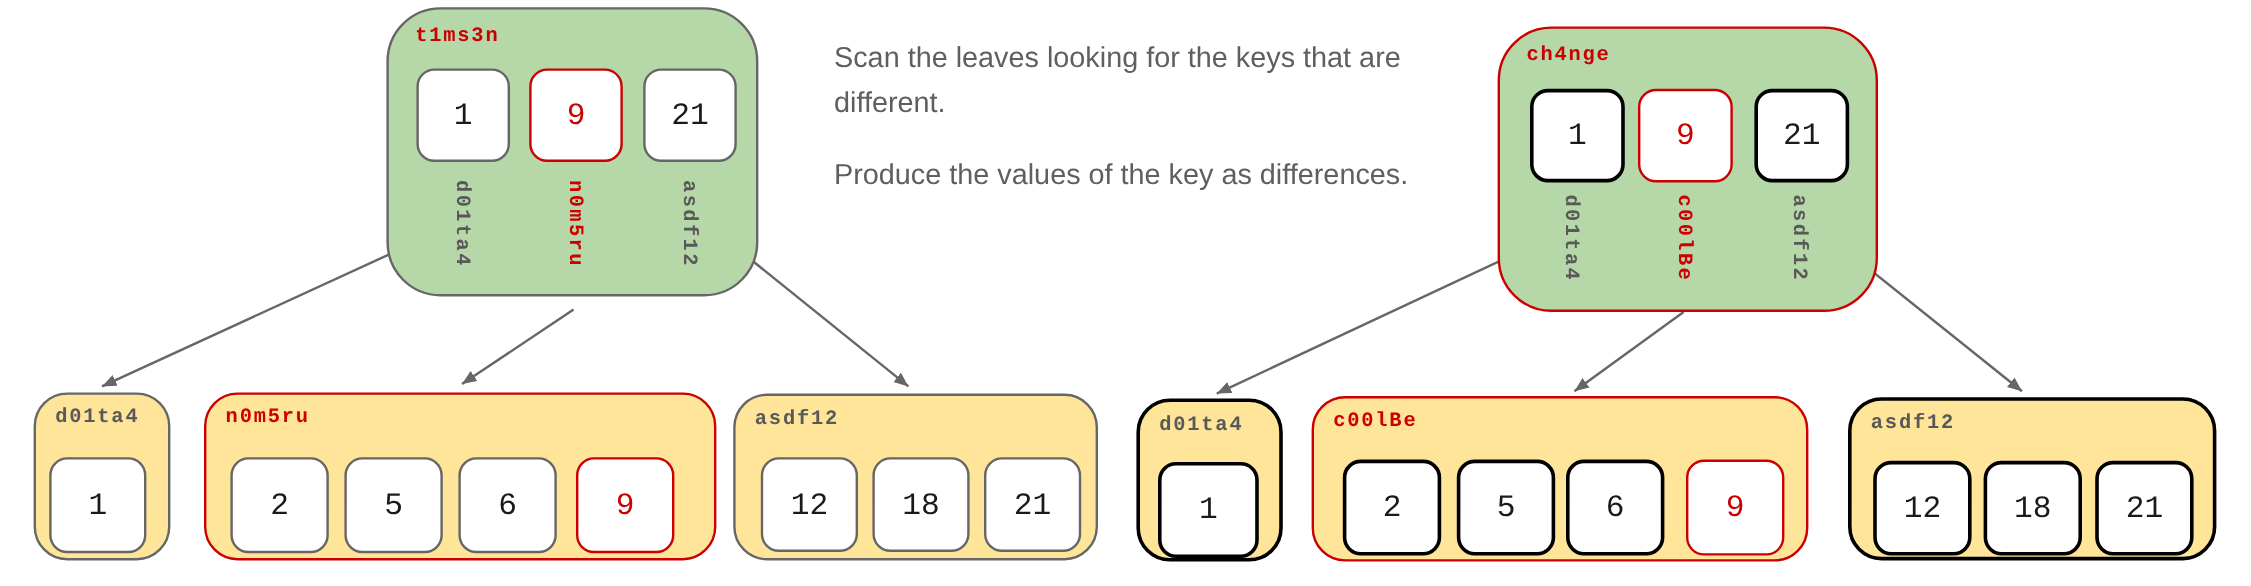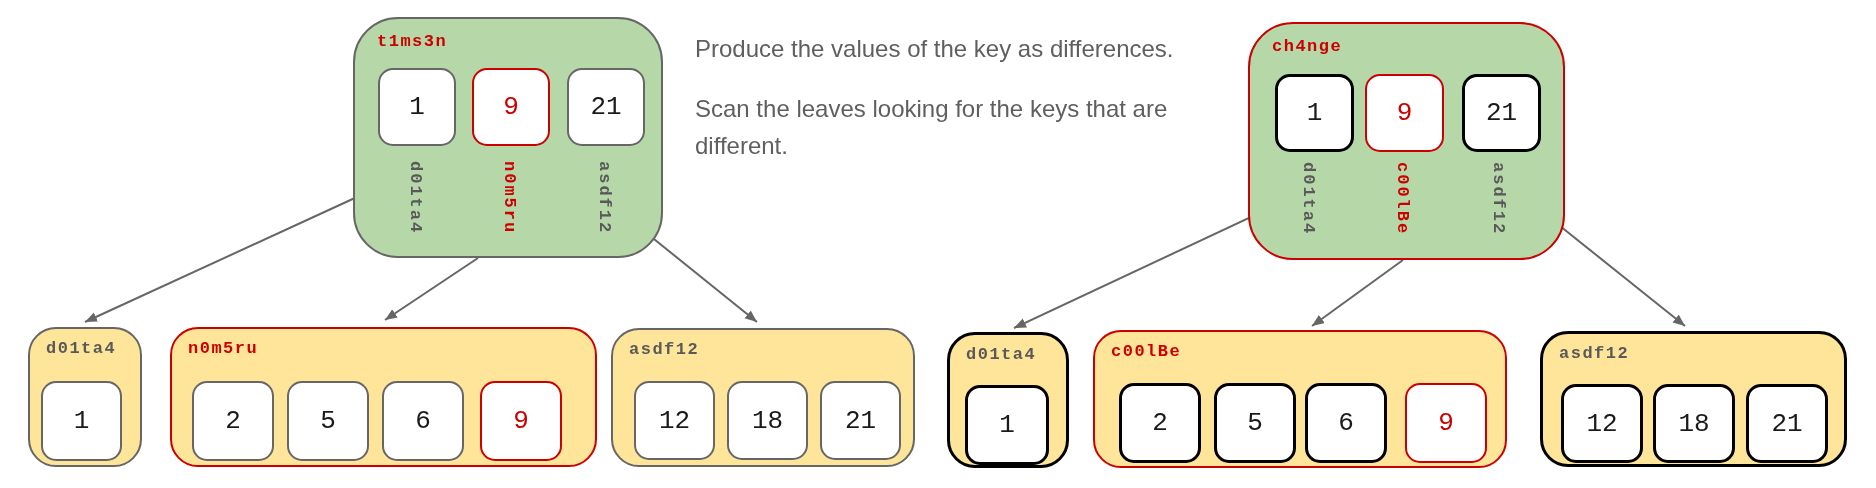--- a/index.html
+++ b/index.html
@@ -67,25 +67,25 @@
     </defs>
     <line x1="357" y1="197" x2="85" y2="322" stroke="#666666" stroke-width="2" marker-end="url(#ah)"></line>
     <line x1="478" y1="258" x2="385" y2="320" stroke="#666666" stroke-width="2" marker-end="url(#ah)"></line>
     <line x1="603" y1="198" x2="757" y2="322" stroke="#666666" stroke-width="2" marker-end="url(#ah)"></line>
     <line x1="1283" y1="202" x2="1014" y2="328" stroke="#666666" stroke-width="2" marker-end="url(#ah)"></line>
     <line x1="1403" y1="260" x2="1312" y2="326" stroke="#666666" stroke-width="2" marker-end="url(#ah)"></line>
     <line x1="1530" y1="202" x2="1685" y2="326" stroke="#666666" stroke-width="2" marker-end="url(#ah)"></line>
   </svg>
 
   <div class="note">
+    <p>Scan the leaves looking for the keys that are different.</p>
     <p>Produce the values of the key as differences.</p>
-    <p>Scan the leaves looking for the keys that are different.</p>
   </div>
 
-  <div class="root gray-border" style="left:322px;top:17px;width:310px;height:241px;margin-left:31px;">
+  <div class="root gray-border" style="left:322px;top:6px;width:310px;height:241px;">
     <div class="ntitle red-text">t1ms3n</div>
     <div class="nbox b-gray" style="left:23px;top:49px;width:78px;height:78px;">1</div>
     <div class="nbox b-red" style="left:117px;top:49px;width:78px;height:78px;">9</div>
     <div class="nbox b-gray" style="left:212px;top:49px;width:78px;height:78px;">21</div>
     <div class="vlabel gray-text" style="left:51px;top:142px;">d01ta4</div>
     <div class="vlabel red-text" style="left:145px;top:142px;">n0m5ru</div>
     <div class="vlabel gray-text" style="left:240px;top:142px;">asdf12</div>
   </div>
 
   <div class="root red-border" style="left:1248px;top:22px;width:317px;height:238px;">

